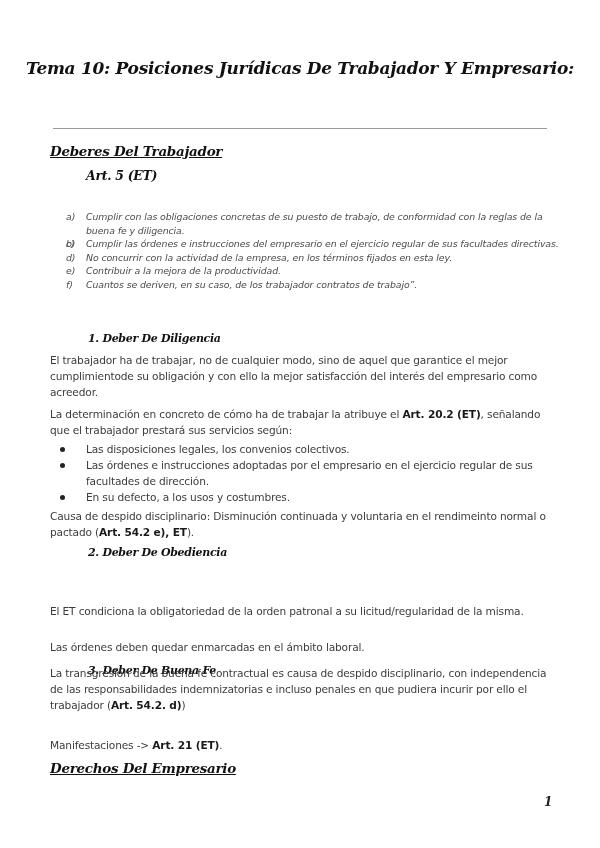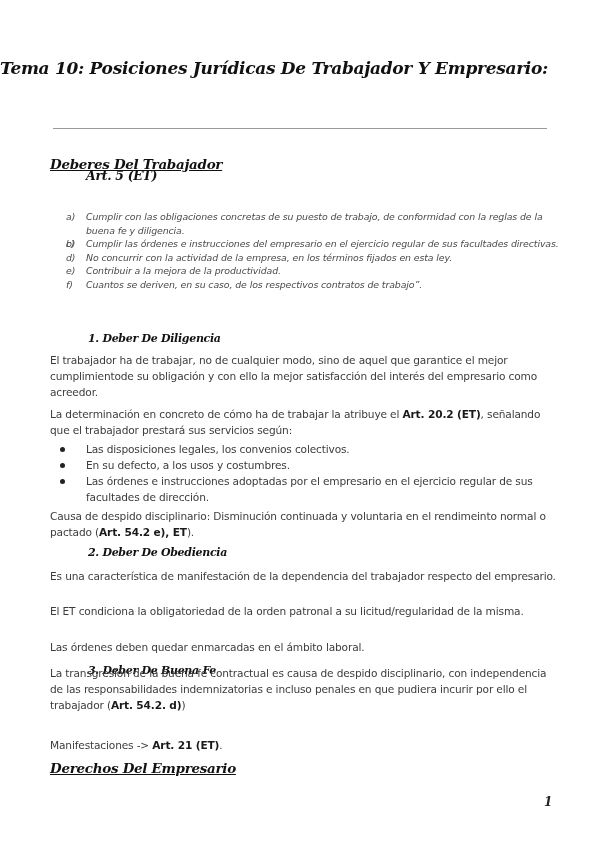--- a/index.html
+++ b/index.html
@@ -24,20 +24,21 @@
       font-family: "DejaVu Serif", serif;
       font-style: italic;
       font-weight: bold;
       color: #111;
       letter-spacing: -0.3px;
     }
     .title {
       position: absolute;
       left: 0; width: 600px;
       top: 58px;
+      text-align: center;
       font-size: 17px;
     }
     .subtitle {
       position: absolute;
       left: 0; width: 600px;
       top: 94px;
       text-align: center;
       font-size: 14px;
     }
     .rule {
@@ -137,50 +138,49 @@
     }
   </style>
 </head>
 <body>
 
 <div class="page">
 
   <div class="title script">Tema 10: Posiciones Jurídicas De Trabajador Y Empresario:</div>
   <div class="rule"></div>
 
-  <div class="h2 script" style="top:156px;">Deberes Del Trabajador</div>
+  <div class="h2 script" style="top:143px;">Deberes Del Trabajador</div>
   <div class="art script" style="top:168px;">Art. 5 (ET)</div>
 
 
   <ul class="qlist" style="top:210px;">
     <li><span class="mk">a)</span><span>Cumplir con las obligaciones concretas de su puesto de trabajo, de conformidad con la reglas de la buena fe y diligencia.</span></li>
     <li><span class="mk">b)</span></li>
     <li><span class="mk">c)</span><span>Cumplir las órdenes e instrucciones del empresario en el ejercicio regular de sus facultades directivas.</span></li>
     <li><span class="mk">d)</span><span>No concurrir con la actividad de la empresa, en los términos fijados en esta ley.</span></li>
     <li><span class="mk">e)</span><span>Contribuir a la mejora de la productividad.</span></li>
-    <li><span class="mk">f)</span><span>Cuantos se deriven, en su caso, de los respectivos contratos de trabajo”.</span></li>
+    <li><span class="mk">f)</span><span>Cuantos se deriven, en su caso, de los trabajador contratos de trabajo”.</span></li>
   </ul>
 
   <div class="h3 script" style="top:332px;">1. Deber De Diligencia</div>
 
   <div class="text" style="top:352px;">El trabajador ha de trabajar, no de cualquier modo, sino de aquel que garantice el mejor cumplimientode su obligación y con ello la mejor satisfacción del interés del empresario como acreedor.</div>
 
   <div class="text" style="top:406px;"><span>La determinación en concreto de cómo ha de trabajar la atribuye el </span><b>Art. 20.2 (ET)</b><span>, señalando que el trabajador prestará sus servicios según:</span></div>
 
   <ul class="blist" style="top:441px;">
     <li><span class="dot"></span><span>Las disposiciones legales, los convenios colectivos.</span></li>
+    <li><span class="dot"></span><span>Las órdenes e instrucciones adoptadas por el empresario en el ejercicio regular de sus facultades de dirección.</span></li>
     <li><span class="dot"></span><span>En su defecto, a los usos y costumbres.</span></li>
-    <li><span class="dot"></span><span>Las órdenes e instrucciones adoptadas por el empresario en el ejercicio regular de sus facultades de dirección.</span></li>
   </ul>
 
   <div class="text" style="top:508px;"><span>Causa de despido disciplinario: Disminución continuada y voluntaria en el rendimeinto normal o pactado (</span><b>Art. 54.2 e), ET</b><span>).</span></div>
 
   <div class="h3 script" style="top:546px;">2. Deber De Obediencia</div>
 
-  <div class="text" style="top:568px;">Es una característica de manifestación de la dependencia del trabajador respecto del empresario.</div>
   <div class="text" style="top:639px;">Las órdenes deben quedar enmarcadas en el ámbito laboral.</div>
   <div class="text" style="top:603px;">El ET condiciona la obligatoriedad de la orden patronal a su licitud/regularidad de la misma.</div>
 
   <div class="h3 script" style="top:664px;">3. Deber De Buena Fe</div>
 
   <div class="text" style="top:665px;"><span>La transgresión de la buena fe contractual es causa de despido disciplinario, con independencia de las responsabilidades indemnizatorias e incluso penales en que pudiera incurir por ello el trabajador (</span><b>Art. 54.2. d)</b><span>)</span></div>
 
   <div class="text" style="top:737px;"><span>Manifestaciones -&gt; </span><b>Art. 21 (ET)</b><span>.</span></div>
 
   <div class="h2 script" style="top:760px;">Derechos Del Empresario</div>

